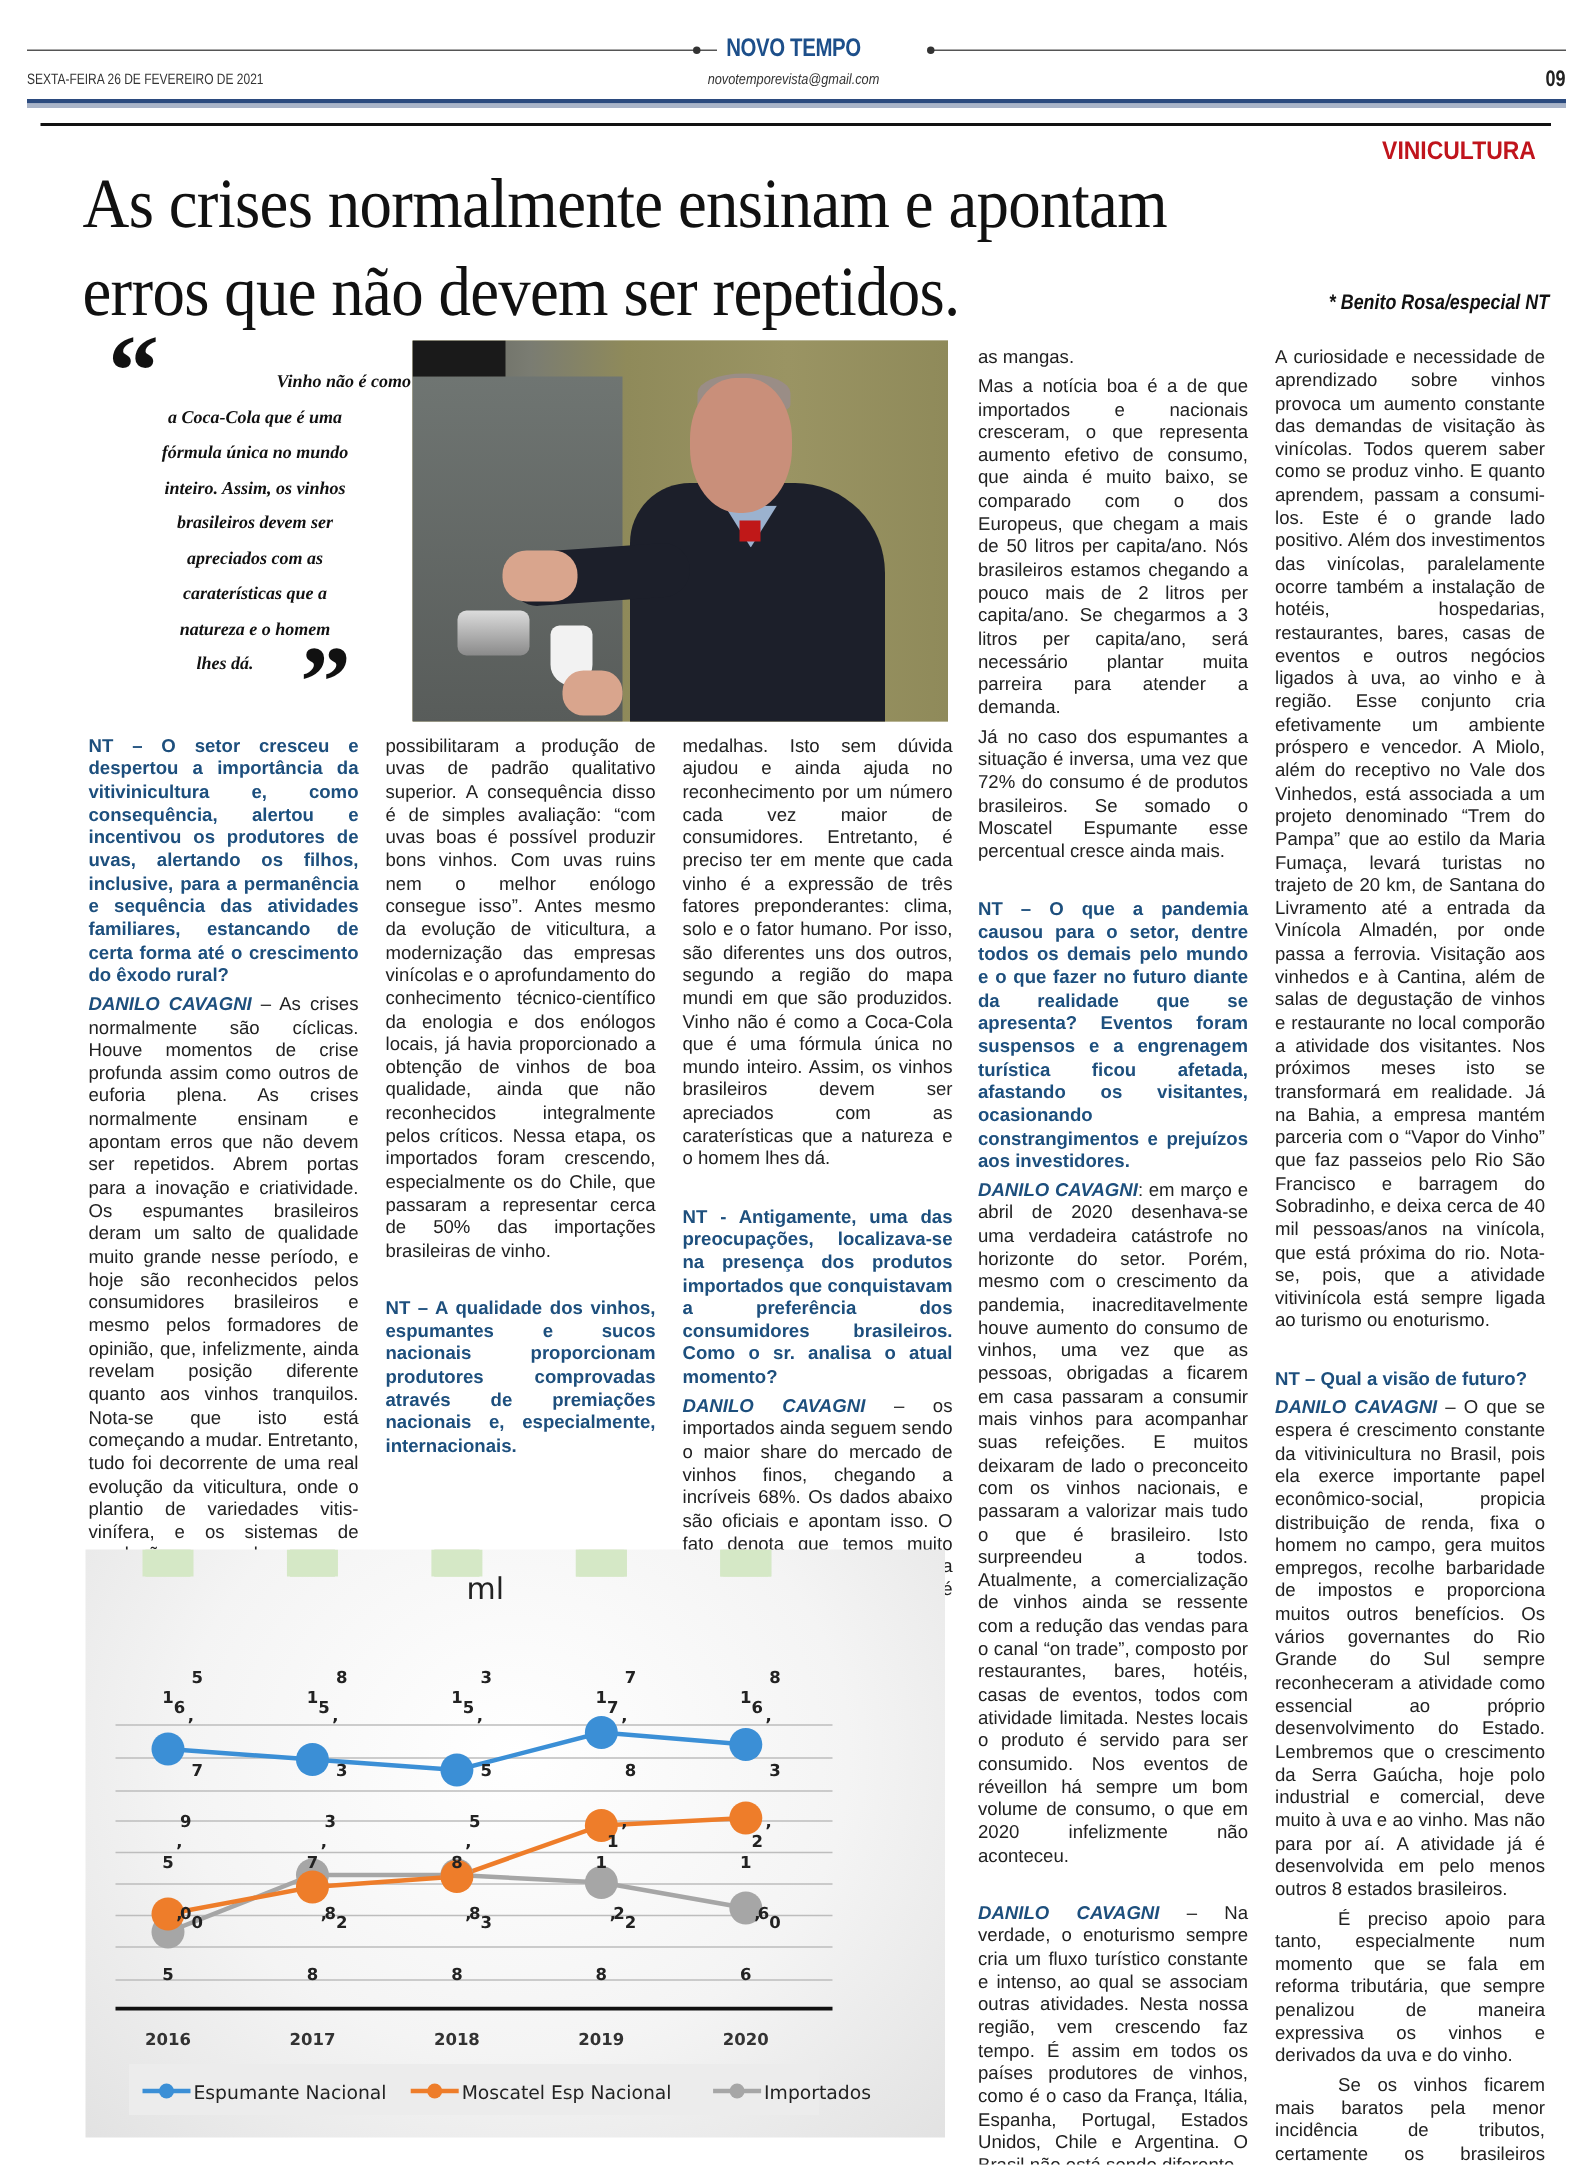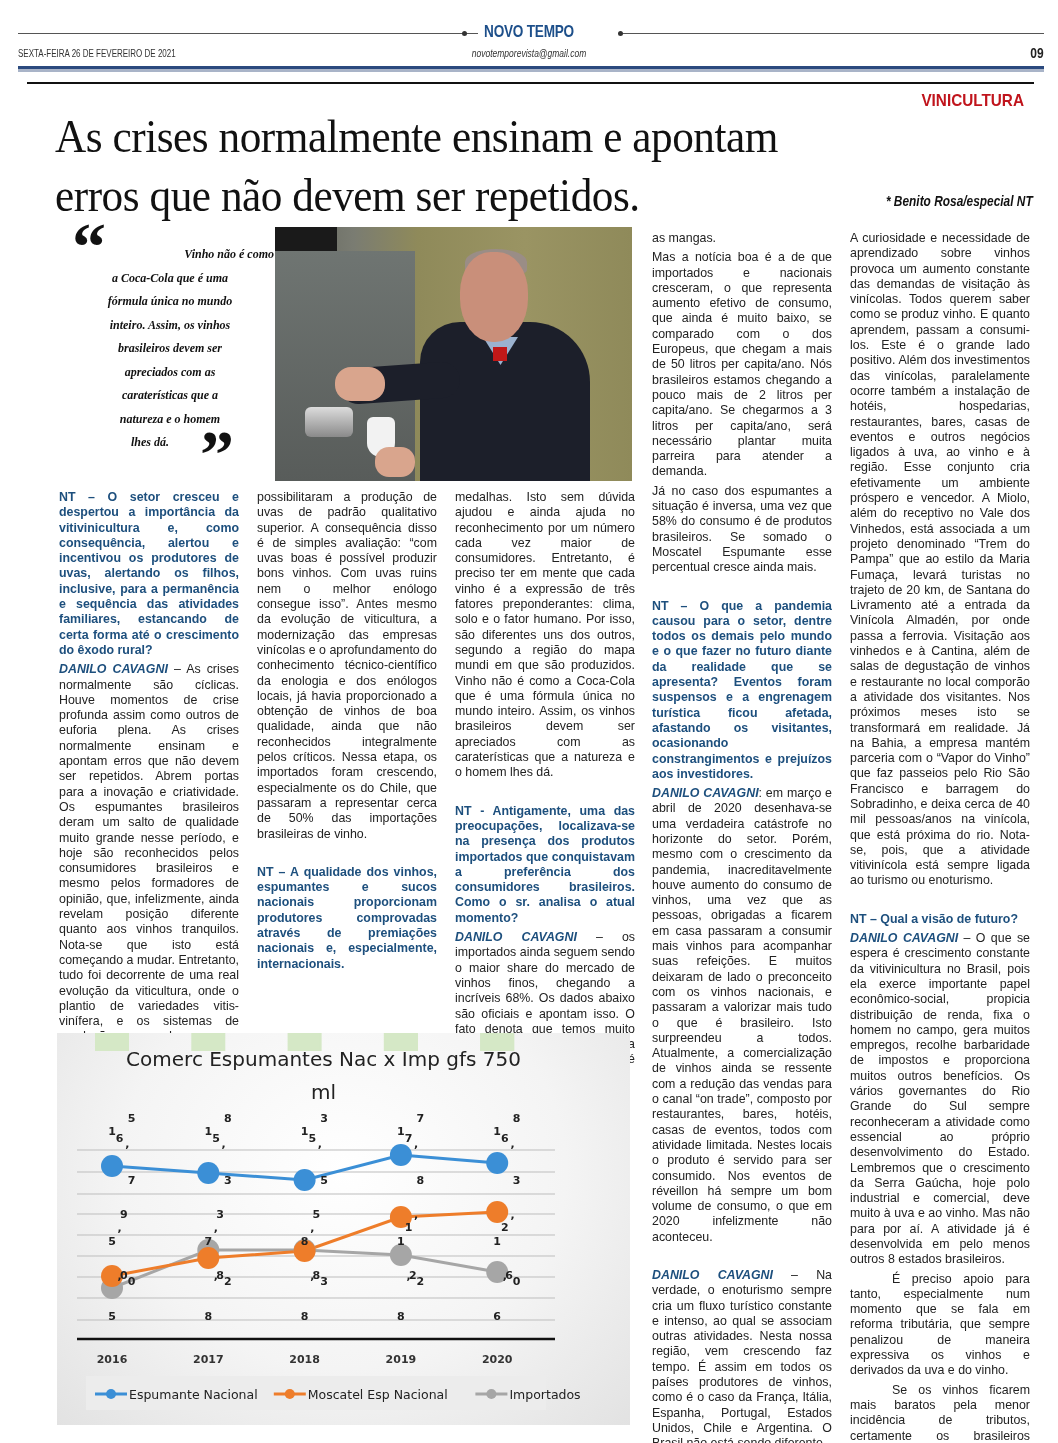--- a/index.html
+++ b/index.html
@@ -128,40 +128,39 @@
 <div class="col c3">
   <p>medalhas. Isto sem dúvida ajudou e ainda ajuda no reconhecimento por um número cada vez maior de consumidores. Entretanto, é preciso ter em mente que cada vinho é a expressão de três fatores preponderantes: clima, solo e o fator humano. Por isso, são diferentes uns dos outros, segundo a região do mapa mundi em que são produzidos. Vinho não é como a Coca-Cola que é uma fórmula única no mundo inteiro. Assim, os vinhos brasileiros devem ser apreciados com as caraterísticas que a natureza e o homem lhes dá.</p>
   <div class="gap"></div>
   <p class="q">NT - Antigamente, uma das preocupações, localizava-se na presença dos produtos importados que conquistavam a preferência dos consumidores brasileiros. Como o sr. analisa o atual momento?</p>
   <p><span class="who">DANILO CAVAGNI</span><span> – os importados ainda seguem sendo o maior share do mercado de vinhos finos, chegando a incríveis 68%. Os dados abaixo são oficiais e apontam isso. O fato denota que temos muito trabalho e luta pela frente. Nada virá de graça. A ordem é arregaçar</span></p>
 </div>
 
 <div class="col c4">
   <p>as mangas.</p>
   <p>Mas a notícia boa é a de que importados e nacionais cresceram, o que representa aumento efetivo de consumo, que ainda é muito baixo, se comparado com o dos Europeus, que chegam a mais de 50 litros per capita/ano. Nós brasileiros estamos chegando a pouco mais de 2 litros per capita/ano. Se chegarmos a 3 litros per capita/ano, será necessário plantar muita parreira para atender a demanda.</p>
-  <p>Já no caso dos espumantes a situação é inversa, uma vez que 58% do consumo é de produtos brasileiros. Se somado o Moscatel Espumante esse percentual cresce ainda mais.</p>
+  <p>Já no caso dos espumantes a situação é inversa, uma vez que 72% do consumo é de produtos brasileiros. Se somado o Moscatel Espumante esse percentual cresce ainda mais.</p>
   <div class="gap"></div>
   <p class="q">NT – O que a pandemia causou para o setor, dentre todos os demais pelo mundo e o que fazer no futuro diante da realidade que se apresenta? Eventos foram suspensos e a engrenagem turística ficou afetada, afastando os visitantes, ocasionando constrangimentos e prejuízos aos investidores.</p>
   <p><span class="who">DANILO CAVAGNI</span><span>: em março e abril de 2020 desenhava-se uma verdadeira catástrofe no horizonte do setor. Porém, mesmo com o crescimento da pandemia, inacreditavelmente houve aumento do consumo de vinhos, uma vez que as pessoas, obrigadas a ficarem em casa passaram a consumir mais vinhos para acompanhar suas refeições. E muitos deixaram de lado o preconceito com os vinhos nacionais, e passaram a valorizar mais tudo o que é brasileiro. Isto surpreendeu a todos. Atualmente, a comercialização de vinhos ainda se ressente com a redução das vendas para o canal “on trade”, composto por restaurantes, bares, hotéis, casas de eventos, todos com atividade limitada. Nestes locais o produto é servido para ser consumido. Nos eventos de réveillon há sempre um bom volume de consumo, o que em 2020 infelizmente não aconteceu.</span></p>
   <div class="gap"></div>
   <p><span class="who">DANILO CAVAGNI</span><span> – Na verdade, o enoturismo sempre cria um fluxo turístico constante e intenso, ao qual se associam outras atividades. Nesta nossa região, vem crescendo faz tempo. É assim em todos os países produtores de vinhos, como é o caso da França, Itália, Espanha, Portugal, Estados Unidos, Chile e Argentina. O Brasil não está sendo diferente.</span></p>
 </div>
 
 <div class="col c5">
   <p>A curiosidade e necessidade de aprendizado sobre vinhos provoca um aumento constante das demandas de visitação às vinícolas. Todos querem saber como se produz vinho. E quanto aprendem, passam a consumi-los. Este é o grande lado positivo. Além dos investimentos das vinícolas, paralelamente ocorre também a instalação de hotéis, hospedarias, restaurantes, bares, casas de eventos e outros negócios ligados à uva, ao vinho e à região. Esse conjunto cria efetivamente um ambiente próspero e vencedor. A Miolo, além do receptivo no Vale dos Vinhedos, está associada a um projeto denominado “Trem do Pampa” que ao estilo da Maria Fumaça, levará turistas no trajeto de 20 km, de Santana do Livramento até a entrada da Vinícola Almadén, por onde passa a ferrovia. Visitação aos vinhedos e à Cantina, além de salas de degustação de vinhos e restaurante no local comporão a atividade dos visitantes. Nos próximos meses isto se transformará em realidade. Já na Bahia, a empresa mantém parceria com o “Vapor do Vinho” que faz passeios pelo Rio São Francisco e barragem do Sobradinho, e deixa cerca de 40 mil pessoas/anos na vinícola, que está próxima do rio. Nota-se, pois, que a atividade vitivinícola está sempre ligada ao turismo ou enoturismo.</p>
   <div class="gap"></div>
   <p class="q">NT – Qual a visão de futuro?</p>
   <p><span class="who">DANILO CAVAGNI</span><span> – O que se espera é crescimento constante da vitivinicultura no Brasil, pois ela exerce importante papel econômico-social, propicia distribuição de renda, fixa o homem no campo, gera muitos empregos, recolhe barbaridade de impostos e proporciona muitos outros benefícios. Os vários governantes do Rio Grande do Sul sempre reconheceram a atividade como essencial ao próprio desenvolvimento do Estado. Lembremos que o crescimento da Serra Gaúcha, hoje polo industrial e comercial, deve muito à uva e ao vinho. Mas não para por aí. A atividade já é desenvolvida em pelo menos outros 8 estados brasileiros.</span></p>
   <p><span class="ti"></span><span>É preciso apoio para tanto, especialmente num momento que se fala em reforma tributária, que sempre penalizou de maneira expressiva os vinhos e derivados da uva e do vinho.</span></p>
   <p><span class="ti"></span><span>Se os vinhos ficarem mais baratos pela menor incidência de tributos, certamente os brasileiros consumirão mais e chegaremos aos 3 litros per capita/ano anteriormente citados.</span></p>
 </div>
 
 <div class="chart">
   <div class="chart-title">
-    <div>Comerc Espumantes  Nac x Imp gfs 750</div>
     <div>ml</div>
   </div>
   <svg id="chart-svg" width="573" height="392">
       <line x1="20" x2="498" y1="117" y2="117" stroke="#bdbdbd" stroke-width="1"></line>
       <line x1="20" x2="498" y1="139" y2="139" stroke="#bdbdbd" stroke-width="1"></line>
       <line x1="20" x2="498" y1="161" y2="161" stroke="#bdbdbd" stroke-width="1"></line>
       <line x1="20" x2="498" y1="181" y2="181" stroke="#bdbdbd" stroke-width="1"></line>
       <line x1="20" x2="498" y1="202" y2="202" stroke="#bdbdbd" stroke-width="1"></line>
       <line x1="20" x2="498" y1="223" y2="223" stroke="#bdbdbd" stroke-width="1"></line>
       <line x1="20" x2="498" y1="244" y2="244" stroke="#bdbdbd" stroke-width="1"></line>

